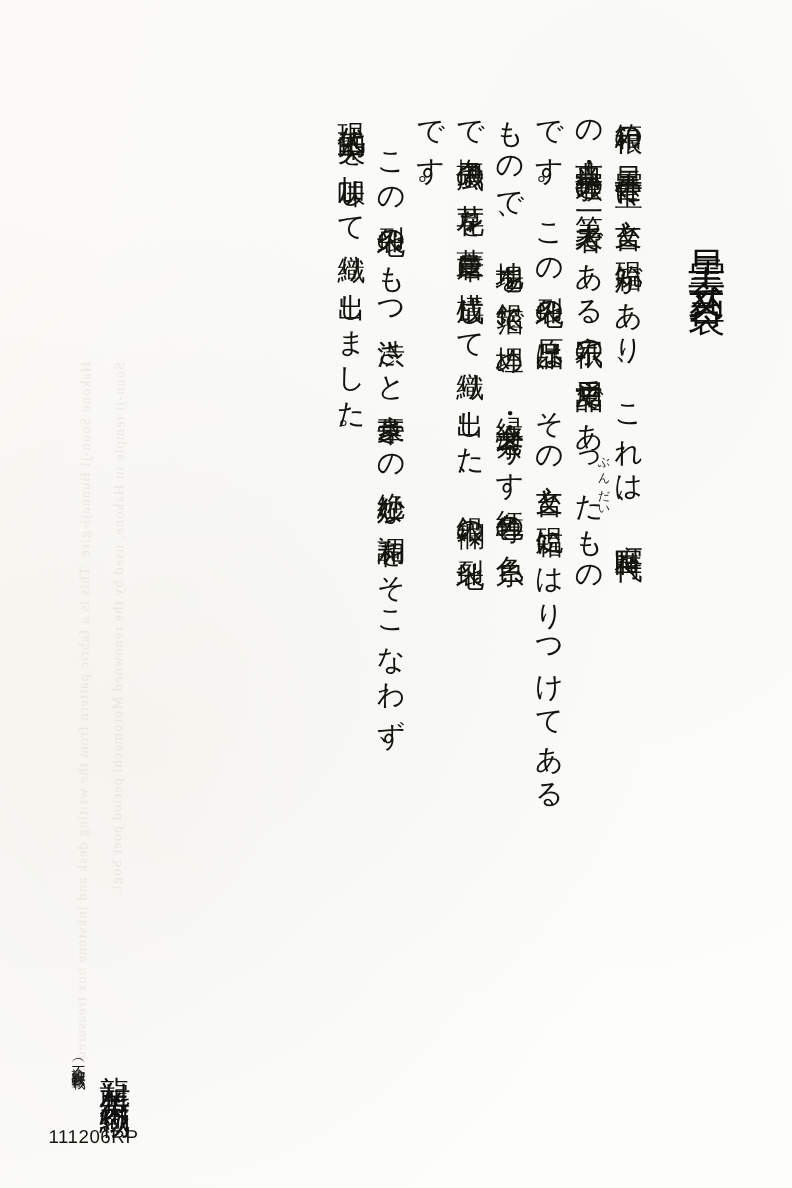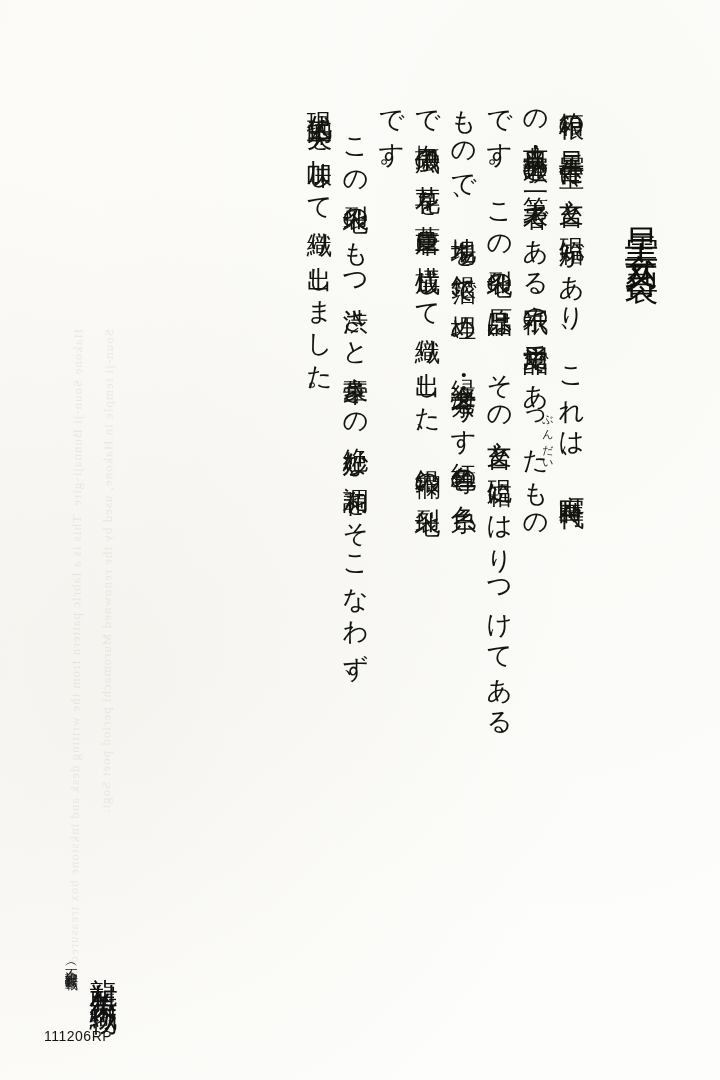--- a/index.html
+++ b/index.html
@@ -137,21 +137,21 @@
     padding-top: 2px;
     white-space: nowrap;
   }
 
   
   #code {
     position: absolute;
     left: 44px;
     bottom: 36px;
     font-family: "Liberation Sans", sans-serif;
-    font-size: 14px;
+    font-size: 17px;
     letter-spacing: 0.5px;
     color: #15150f;
   }
 </style>
 </head>
 <body>
 
 <div id="page">
 
   <div class="paper-noise"></div>

